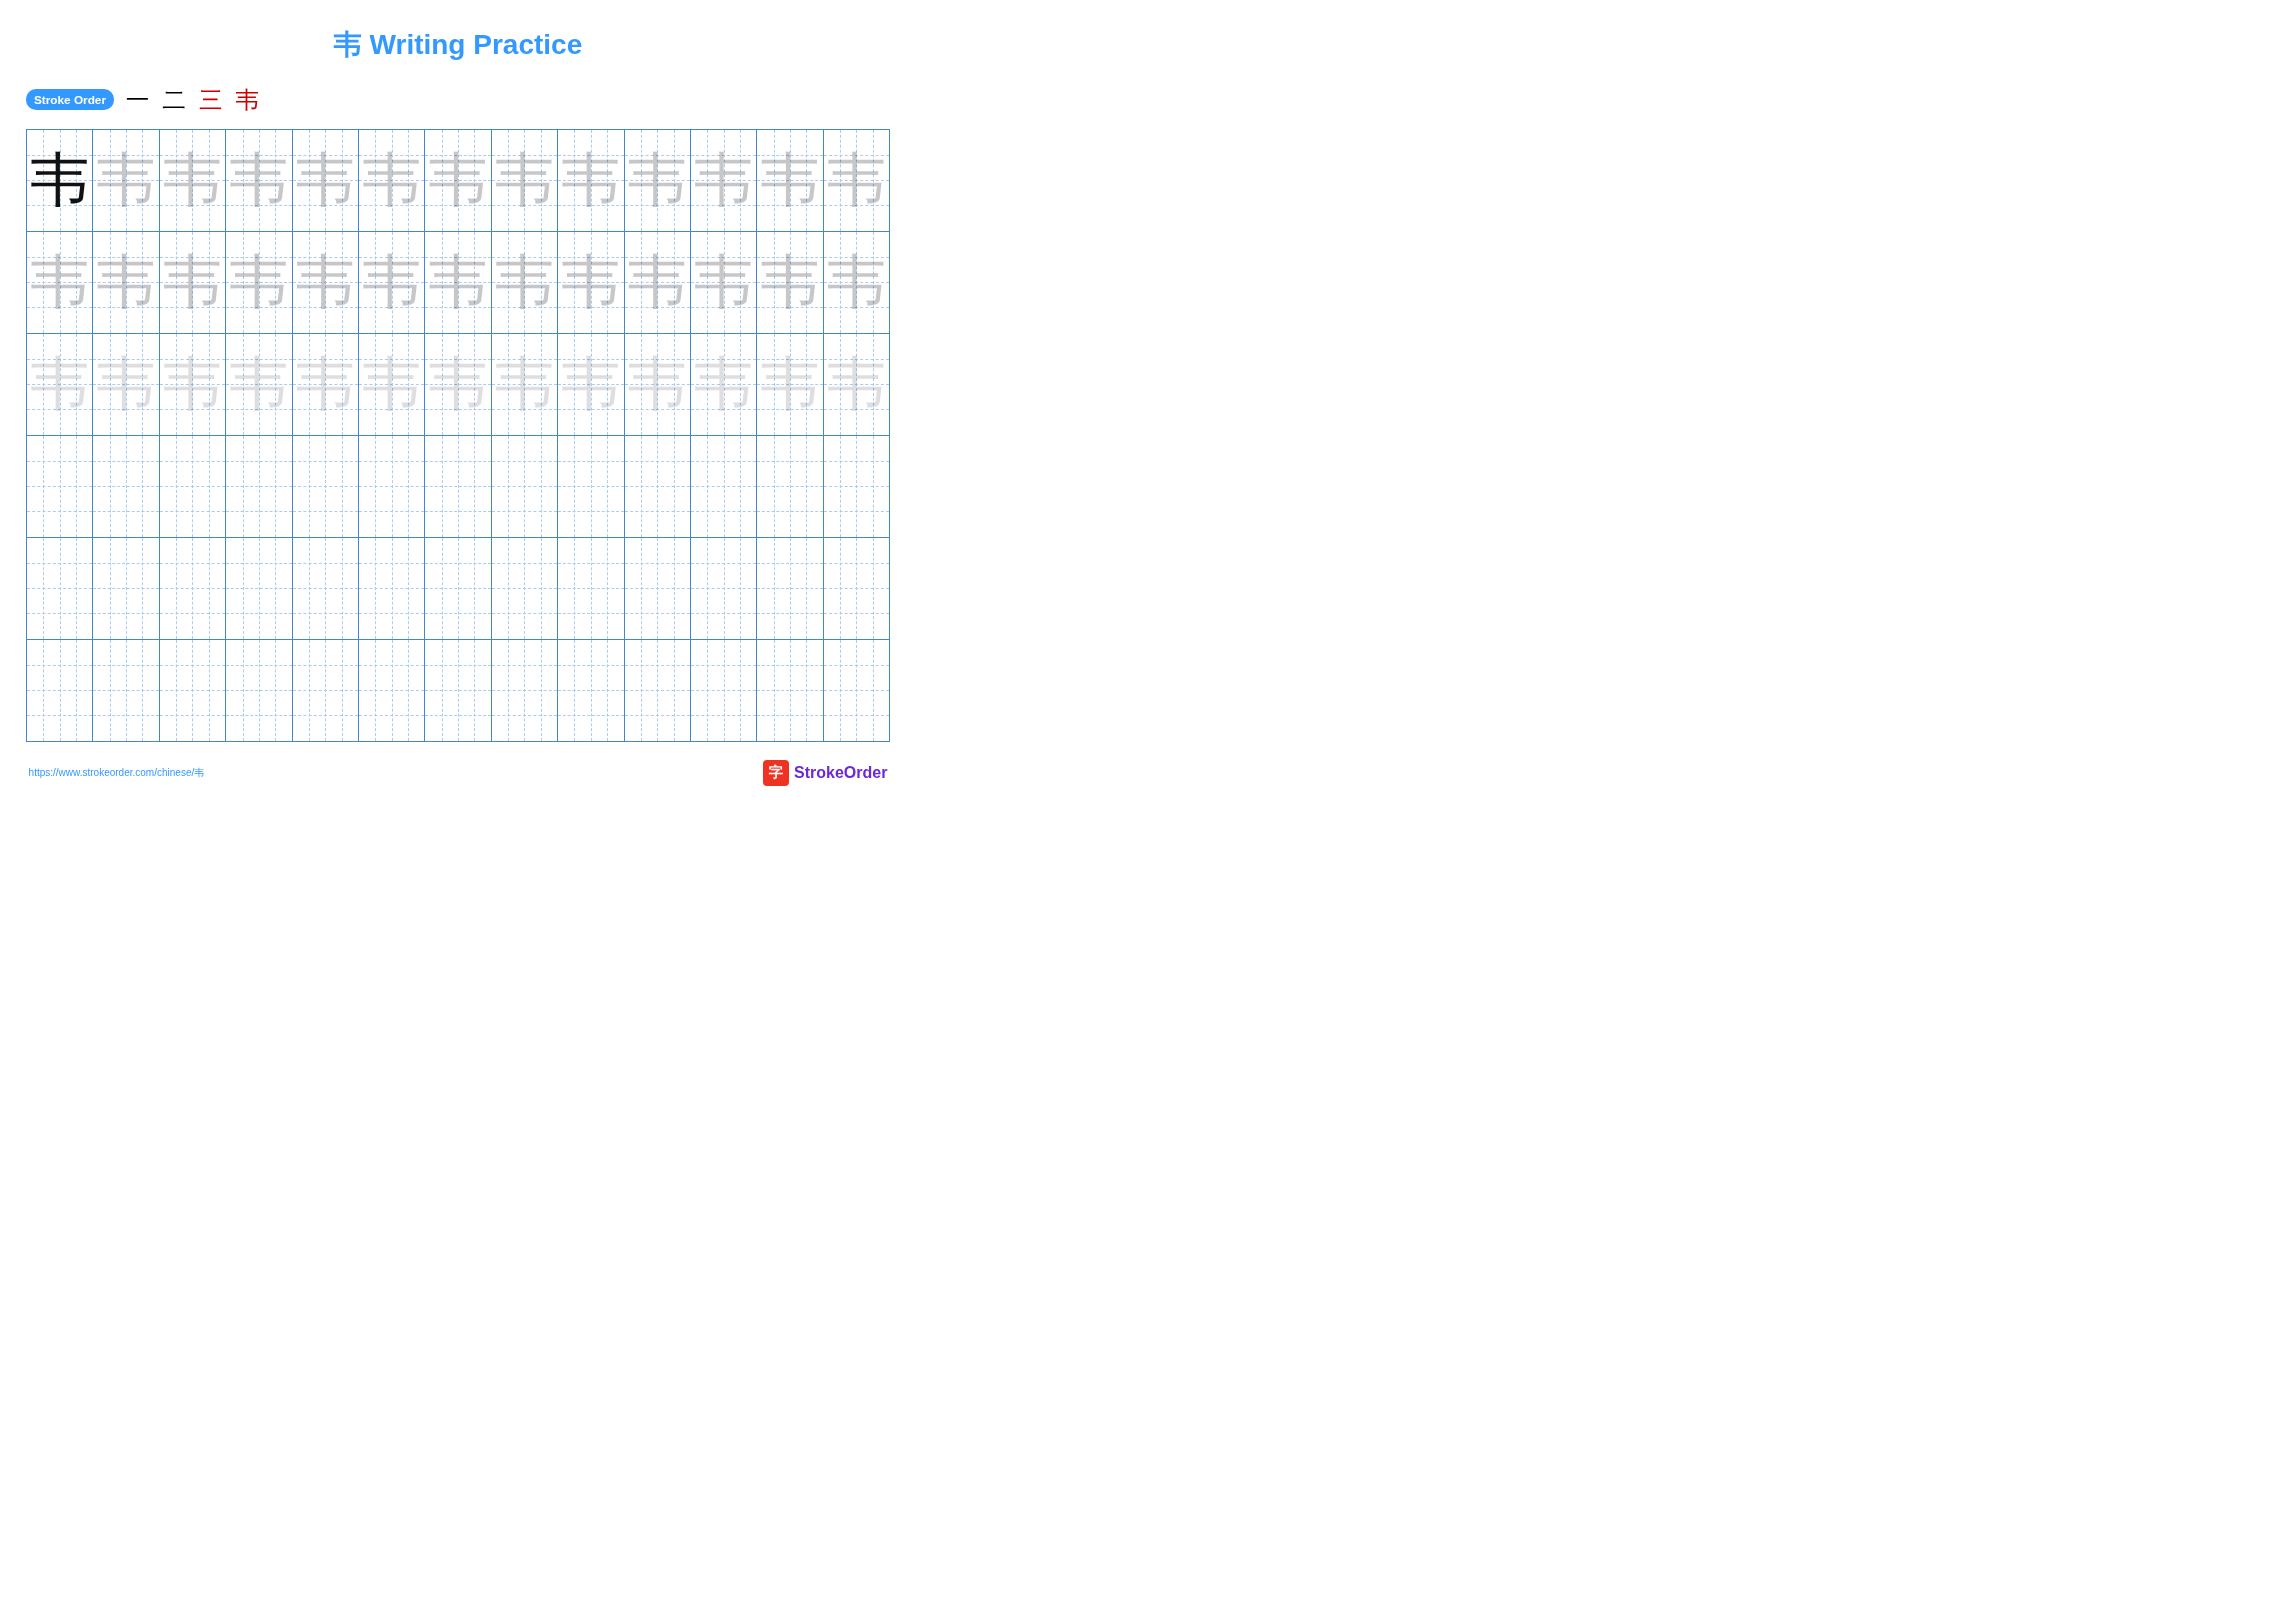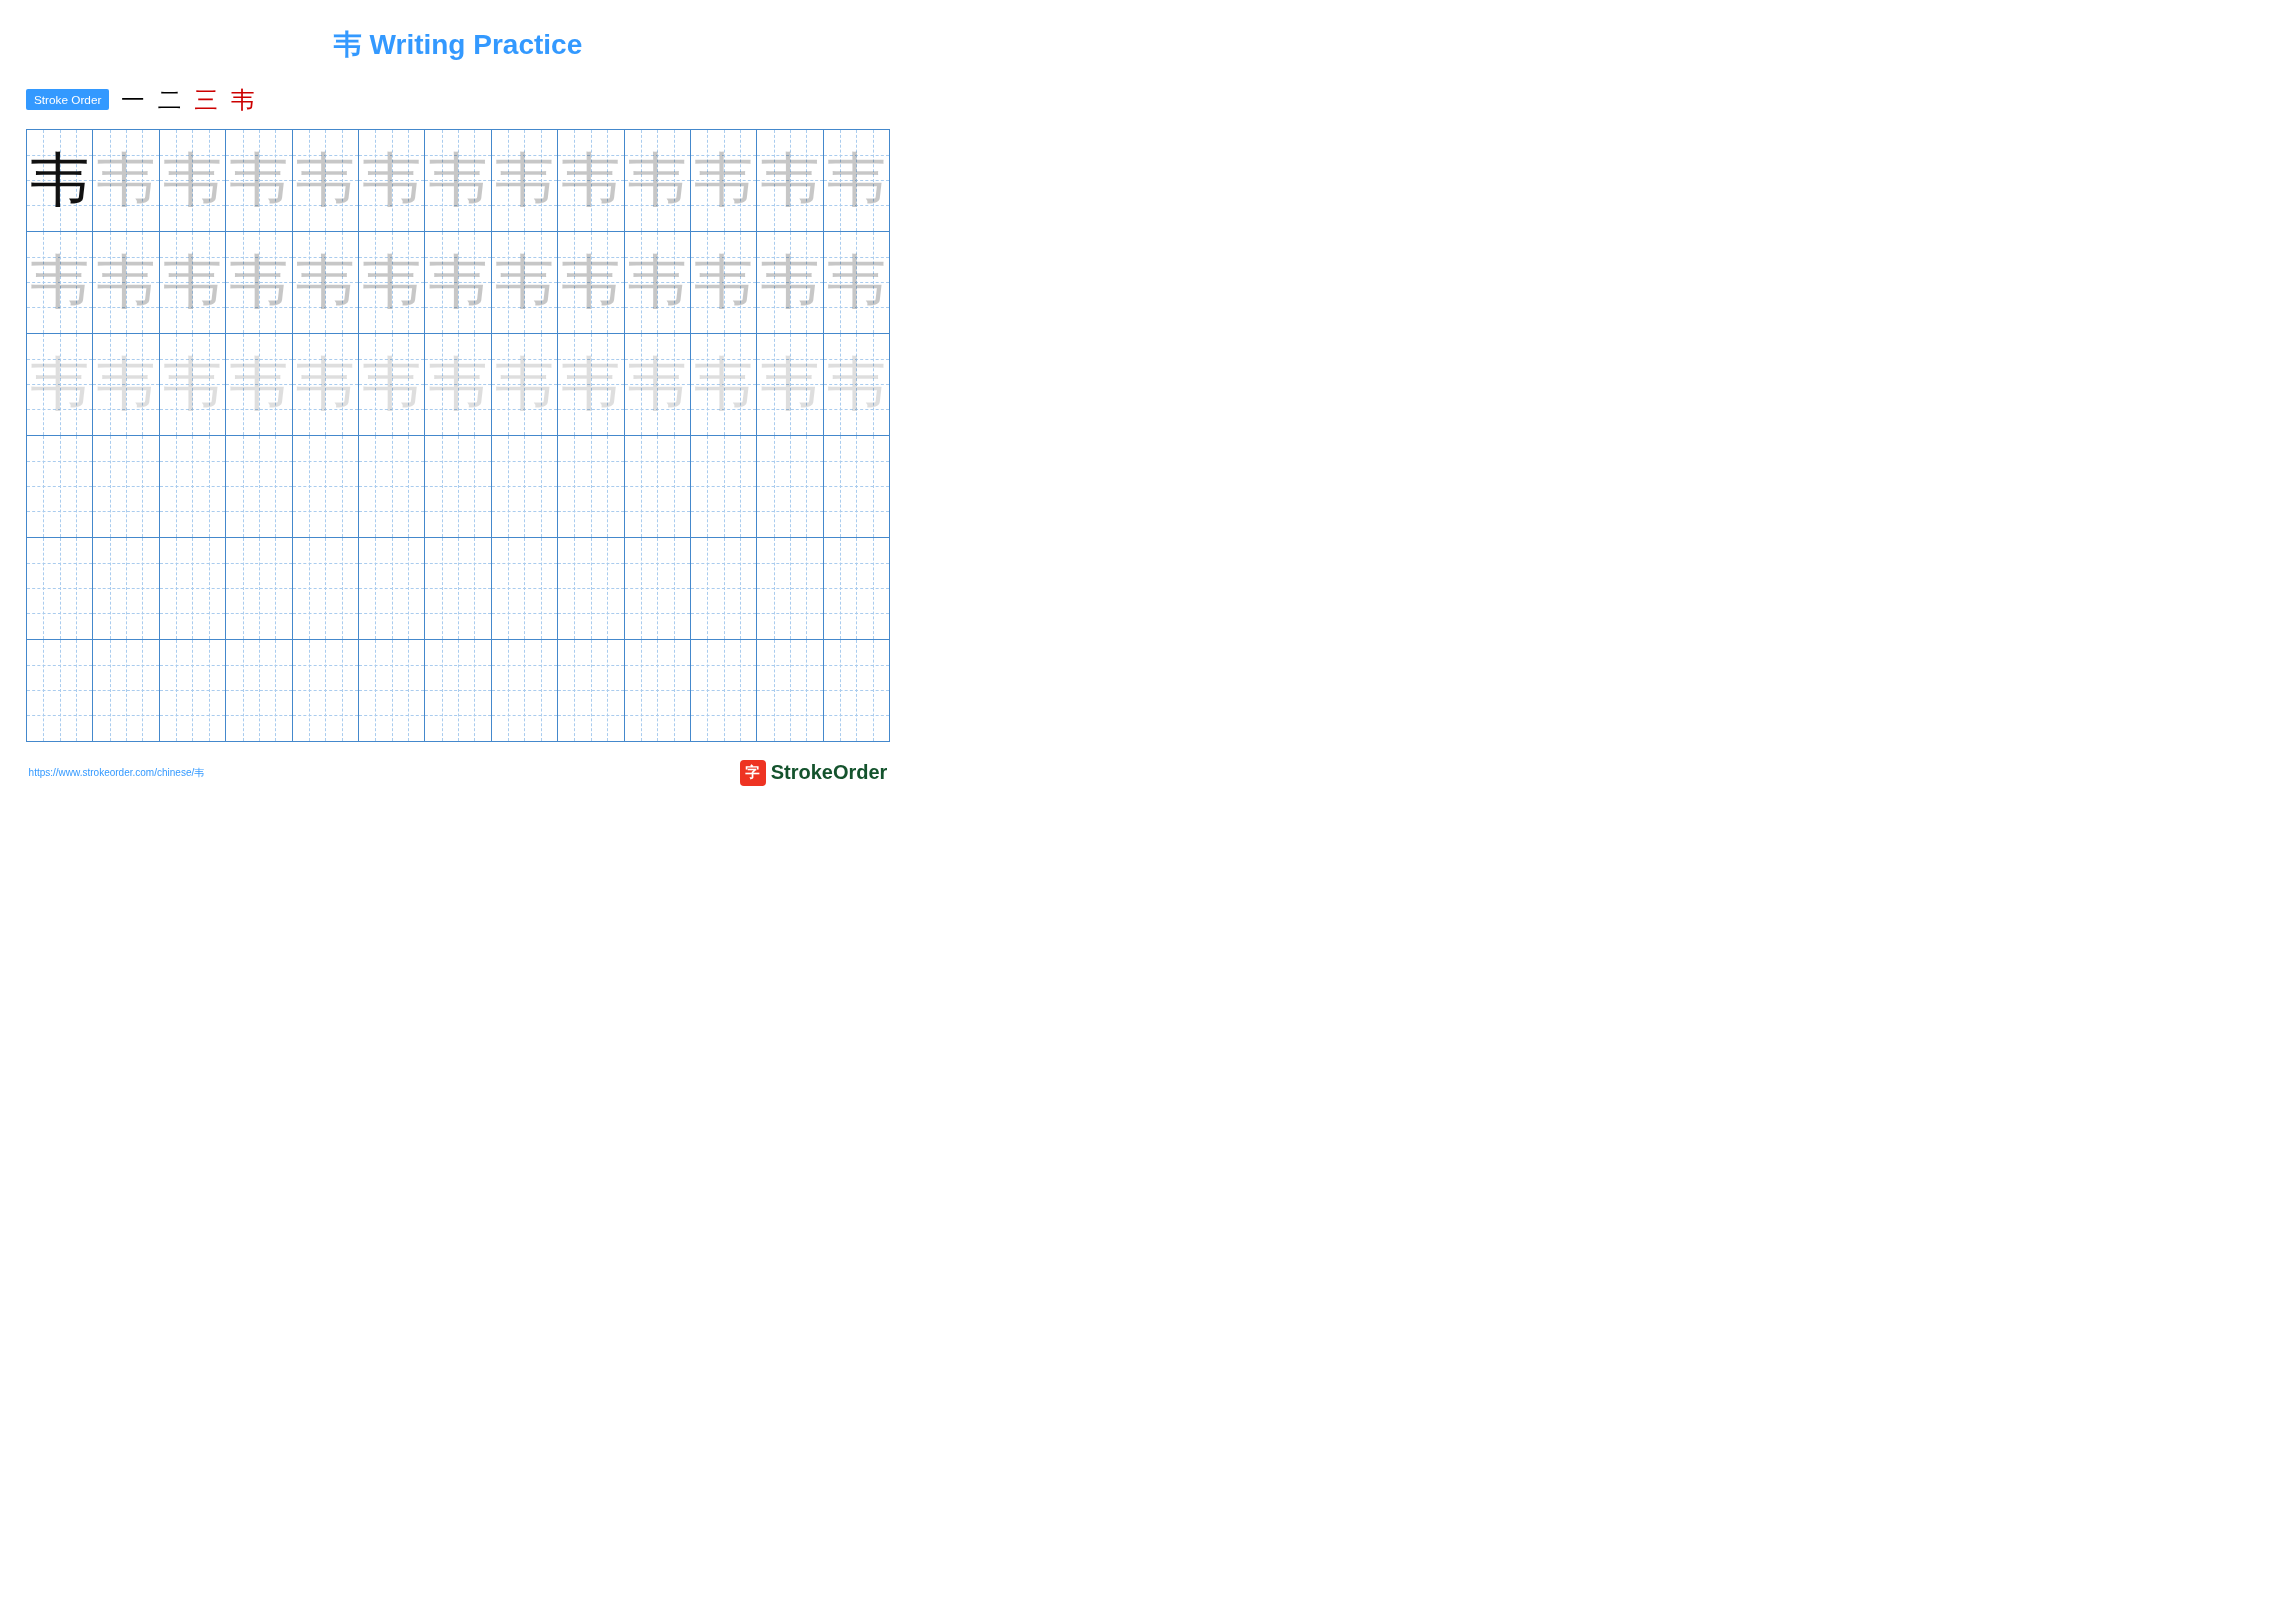--- a/index.html
+++ b/index.html
@@ -25,23 +25,23 @@
       display: flex;
       align-items: center;
       margin-bottom: 13px;
       gap: 11.8px;
     }
 
     .stroke-order-badge {
       background: #3399ff;
       color: white;
       font-size: 11.8px;
-      font-weight: normal;
+      font-weight: bold;
       padding: 3.3px 7.9px;
-      border-radius: 2px;
+      border-radius: 10px;
       white-space: nowrap;
     }
 
     .stroke-sequence {
       display: flex;
       align-items: center;
       gap: 13px;
     }
 
     .stroke-step {
@@ -189,23 +189,23 @@
       display: flex;
       align-items: center;
       justify-content: center;
       color: white;
       font-size: 14.4px;
       font-weight: bold;
       font-family: serif;
     }
 
     .brand-text {
-      font-size: 20px;
+      font-size: 16px;
       font-weight: bold;
-      color: #14532d;
+      color: #6d28d9;
     }
   </style>
 </head>
 <body>
 
 <h1 class="page-title">韦 Writing Practice</h1>
 
 <div class="stroke-order-row">
   <span class="stroke-order-badge">Stroke Order</span>
   <div class="stroke-sequence">

